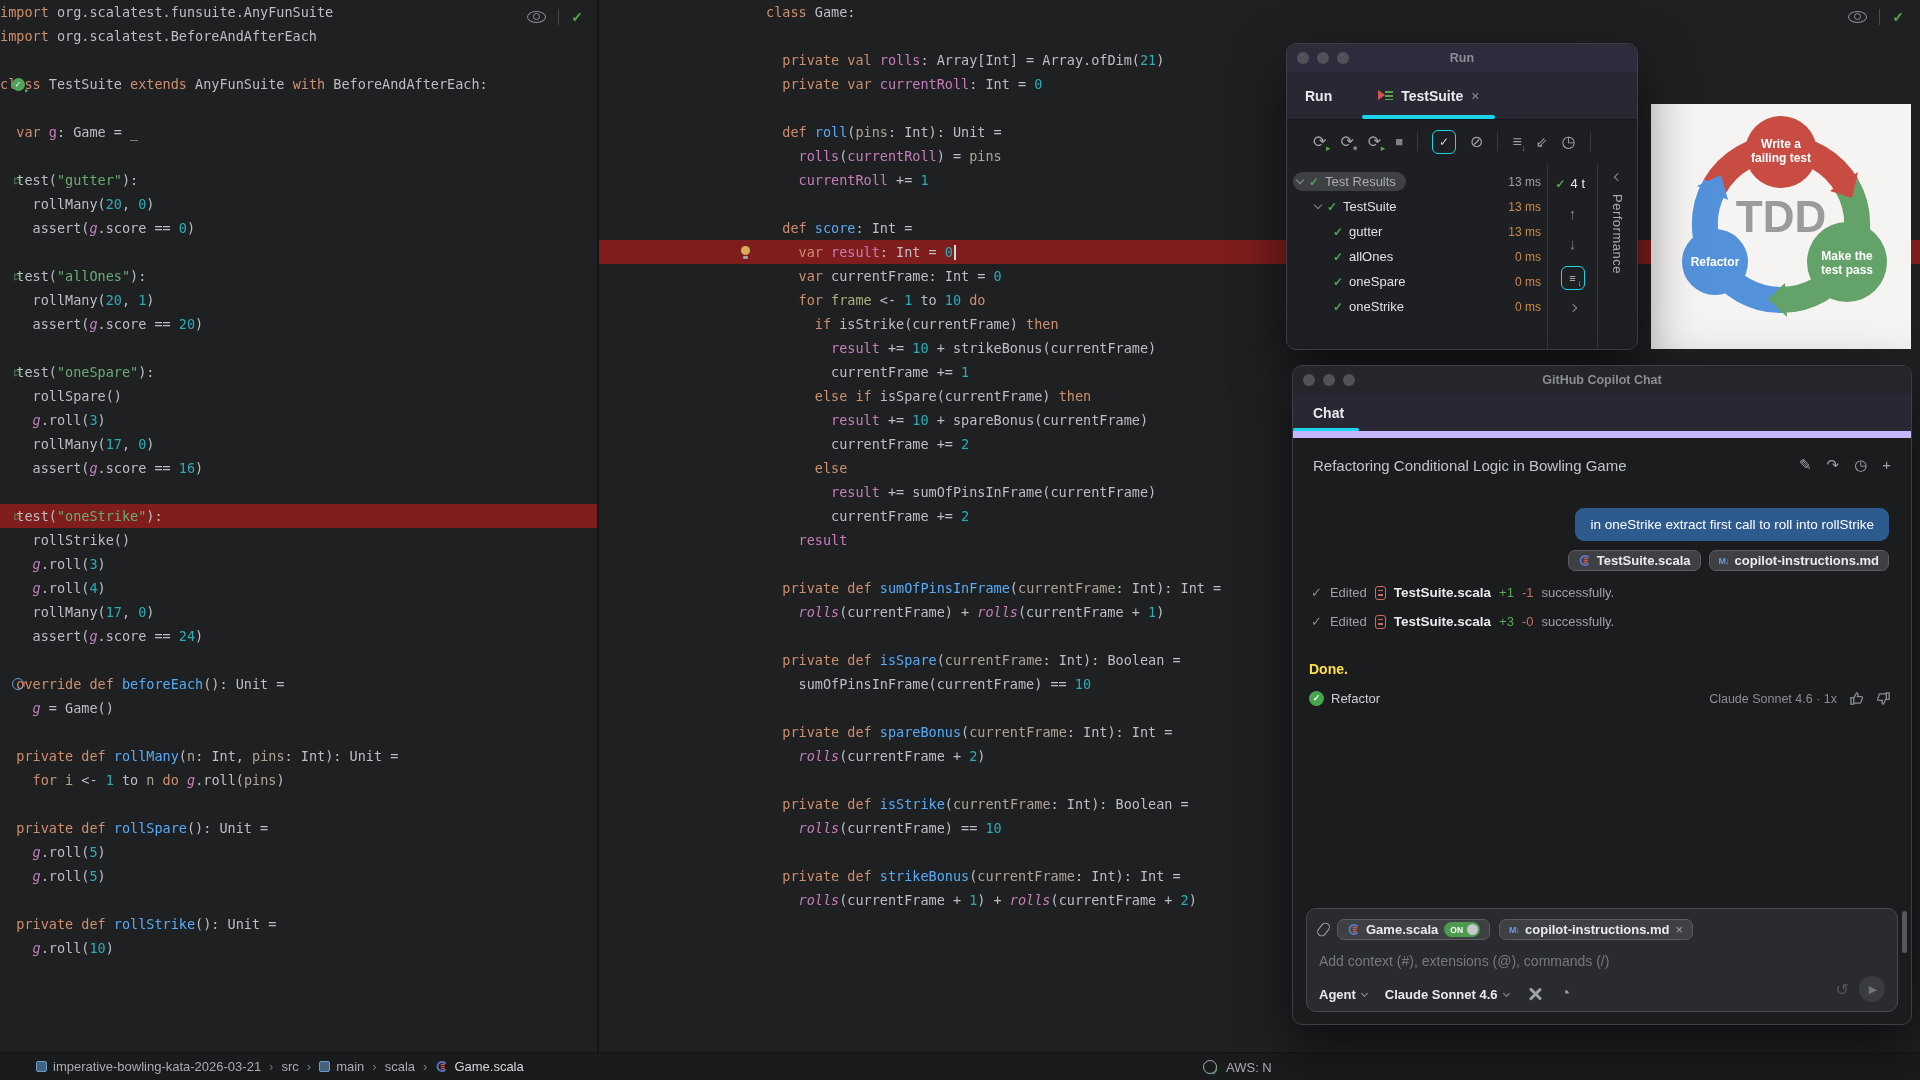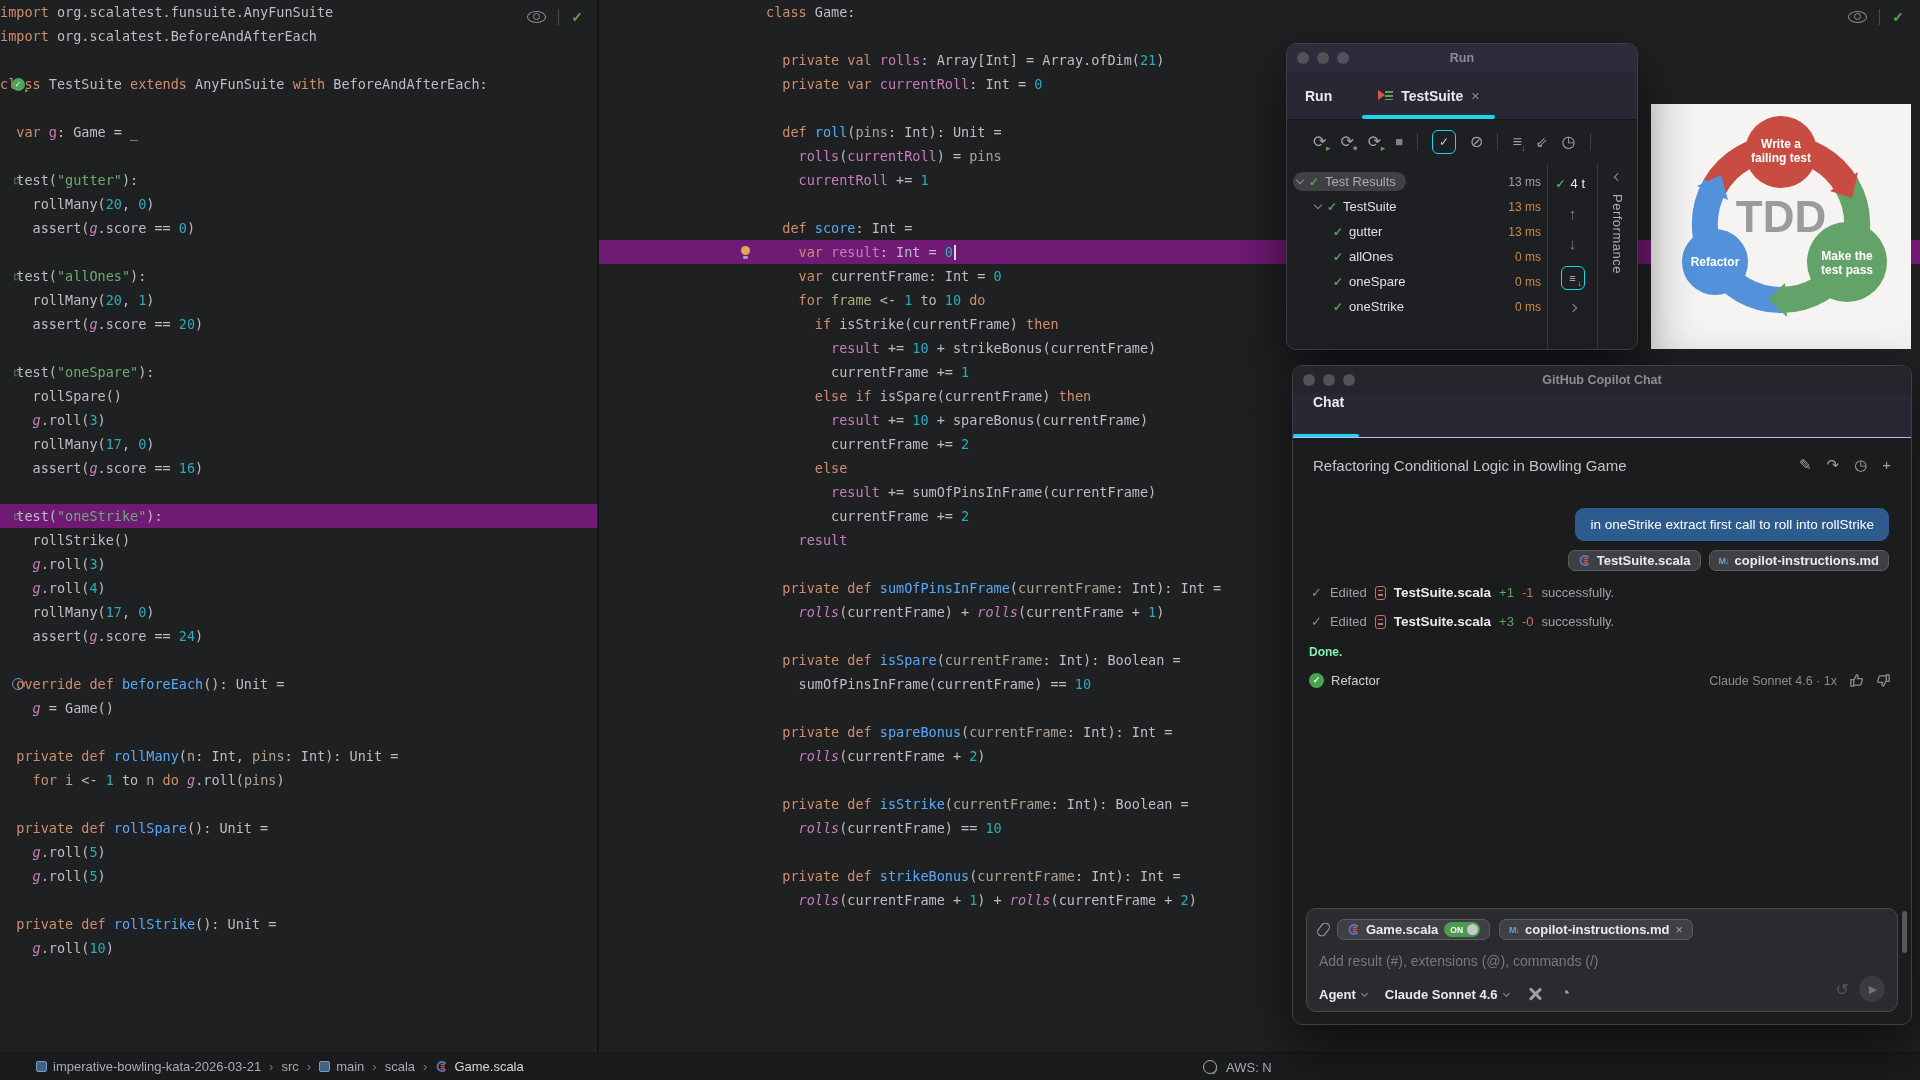--- a/index.html
+++ b/index.html
@@ -6,21 +6,21 @@
   *{box-sizing:border-box;}
   #stage{position:relative;width:1920px;height:1080px;background:#1e2022;overflow:hidden;
          font-family:"Liberation Sans",sans-serif;color:#bcbec4;}
 
   
   .editor{position:absolute;top:0;height:1052px;background:#1e2022;overflow:hidden;}
   .ed-left{left:0;width:597px;}
   .ed-right{left:597px;width:1323px;border-left:2px solid #131415;}
   .code{font-family:"DejaVu Sans Mono",monospace;font-size:13.5px;line-height:24px;white-space:pre;}
   .code-line{position:relative;height:24px;}
-  .code-line.hl{background:#701a75;}
+  .code-line.hl{background:#7f1d1d;}
   .ed-left .code-line{}
   .ed-right .code-line{padding-left:167px;}
   .tk-k{color:#cf8e6d}.tk-d{color:#bcbec4}.tk-f{color:#c77dbb}
   .tk-fi{color:#c77dbb;font-style:italic}.tk-m{color:#57aaf7}
   .tk-s{color:#6aab73}.tk-n{color:#2aacb8}.tk-p{color:#afa394}.tk-v{color:#a8b37a}
   .gut{position:absolute;top:0;width:20px;height:24px;display:flex;align-items:center;justify-content:center;}
   .ed-left .gut{left:8px;}
   .ed-right .gut{left:136px;}
   .gi-run{color:#5fa95f;font-size:12px;}
   .gi-check{position:relative;width:13px;height:13px;border-radius:50%;background:#4fa65a;color:#fff;
@@ -110,42 +110,42 @@
   .rw-sortbox .mini{position:absolute;right:2px;bottom:1px;font-size:8px;color:#c8cacf;}
   .rw-perf{width:40px;border-left:1px solid #37383c;display:flex;flex-direction:column;align-items:center;padding-top:10px;}
   .rw-perf-label{writing-mode:vertical-rl;font-size:13px;color:#a8abb2;margin-top:14px;letter-spacing:.5px;}
 
   
   #tdd{position:absolute;left:1651px;top:104px;width:260px;height:245px;background:#f5f4f2;z-index:20;}
 
   
   #copilot{left:1292px;top:365px;width:620px;height:660px;z-index:40;background:#1b1c1e;}
   #copilot .titlebar{background:#26252c;}
-  .cp-tabs{position:relative;height:44px;background:#2a2735;border-bottom:1px solid #c4b5fd;
-           display:flex;align-items:flex-start;}
+  .cp-tabs{position:relative;height:44px;background:#2a2735;border-bottom:7px solid #c4b5fd;
+           display:flex;align-items:center;}
   .cp-tab{font-size:14px;font-weight:600;color:#e8eaed;margin-left:20px;}
   .cp-underline{position:absolute;left:0;bottom:0;width:66px;height:3px;}
   .cp-header{display:flex;align-items:center;padding:18px 20px 6px 20px;}
   .cp-thread-title{font-size:15px;color:#c2c5ca;}
   .cp-hicons{margin-left:auto;display:flex;gap:15px;color:#9da0a6;font-size:15px;}
   .cp-msgs{position:relative;display:flex;flex-direction:column;}
   .cp-bubble{align-self:flex-end;margin:28px 22px 0 0;background:#2e5b8d;color:#fff;font-size:13.5px;
              padding:9px 15px;border-radius:9px;}
   .cp-chips{align-self:flex-end;display:flex;gap:8px;margin:9px 22px 0 0;}
   .chip{display:flex;align-items:center;gap:6px;background:#3e4043;border:1px solid #5a5c60;border-radius:7px;
         padding:2px 9px;font-size:13px;font-weight:600;color:#e8eaed;}
   .icon-md{color:#6b9bd8;font-size:9px;font-weight:bold;letter-spacing:-1px;}
   .cp-edit{display:flex;align-items:center;gap:8px;margin:14px 0 0 18px;font-size:13px;color:#9da0a6;}
   .cp-edit .gcheck{color:#8a8d92;font-size:13px;}
   .icon-file-red{width:11px;height:14px;border:1.5px solid #d16a60;border-radius:3px;
                  background:repeating-linear-gradient(transparent 0 3px,#d16a60 3px 4.5px);background-clip:content-box;padding:2px;}
   .cp-edit .fname{color:#e8eaed;font-weight:700;font-size:13.5px;}
   .cp-add{color:#5ba85a;}
   .cp-del{color:#d16a60;}
-  .cp-done{margin:16px 0 0 16px;font-size:12px;font-weight:700;color:#86efac;}
+  .cp-done{margin:32px 0 0 16px;font-size:14px;font-weight:700;color:#fde047;}
   .cp-status{display:flex;align-items:center;margin:14px 20px 0 16px;font-size:13px;color:#cdd0d4;}
   .cp-status .gc{width:15px;height:15px;border-radius:50%;background:#47a64b;color:#fff;font-size:9px;
                  font-weight:bold;text-align:center;line-height:15px;margin-right:7px;}
   .cp-model{margin-left:auto;color:#8a8d92;font-size:12.5px;display:flex;align-items:center;gap:12px;}
   .thumb{stroke:#8a8d92;fill:none;stroke-width:1.4;}
   .cp-scroll{position:absolute;right:4px;top:545px;width:5px;height:42px;border-radius:3px;background:#56585c;}
   .cp-input{position:absolute;left:13px;right:13px;bottom:12px;height:104px;background:#292b2e;
             border:1px solid #48494d;border-radius:10px;padding:10px 12px;}
   .cp-inrow1{display:flex;align-items:center;gap:9px;}
   .icon-paperclip{width:9px;height:15px;border:1.5px solid #9da0a6;border-radius:5px;transform:rotate(38deg);}
@@ -413,21 +413,21 @@
               <em>ON</em>
               <i></i>
             </span>
         </span>
         <span class="chip">
           <span class="icon-md">M↓</span>
           <span>copilot-instructions.md</span>
           <span class="chip-close">×</span>
         </span>
       </div>
-      <div class="cp-placeholder">Add result (#), extensions (@), commands (/)</div>
+      <div class="cp-placeholder">Add context (#), extensions (@), commands (/)</div>
       <div class="cp-inrow3">
         <span class="cp-mode">
           <span>Agent</span>
             <span class="chev chev-down"></span>
         </span>
         <span class="cp-mode">
           <span>Claude Sonnet 4.6</span>
             <span class="chev chev-down"></span>
         </span>
         <span class="icon-tools"></span>

